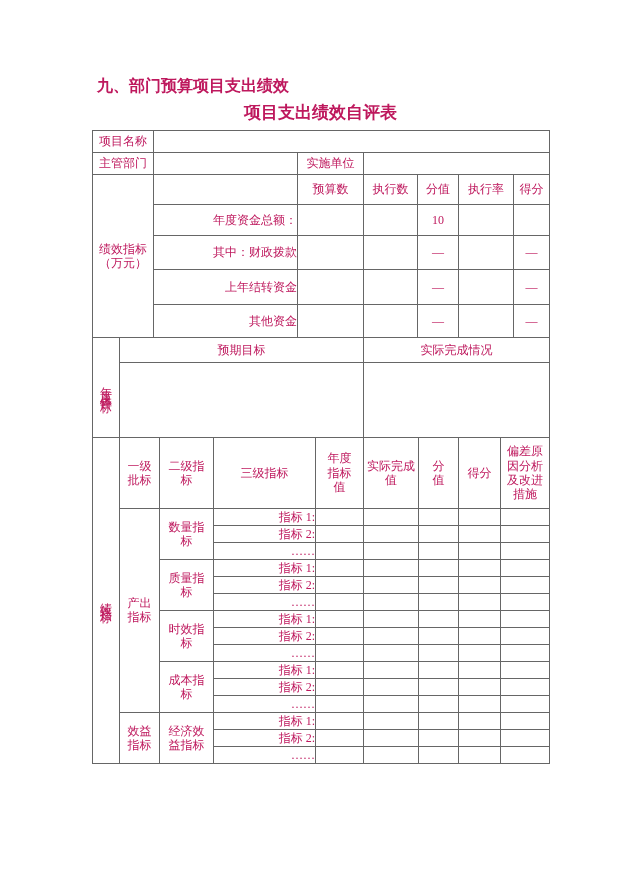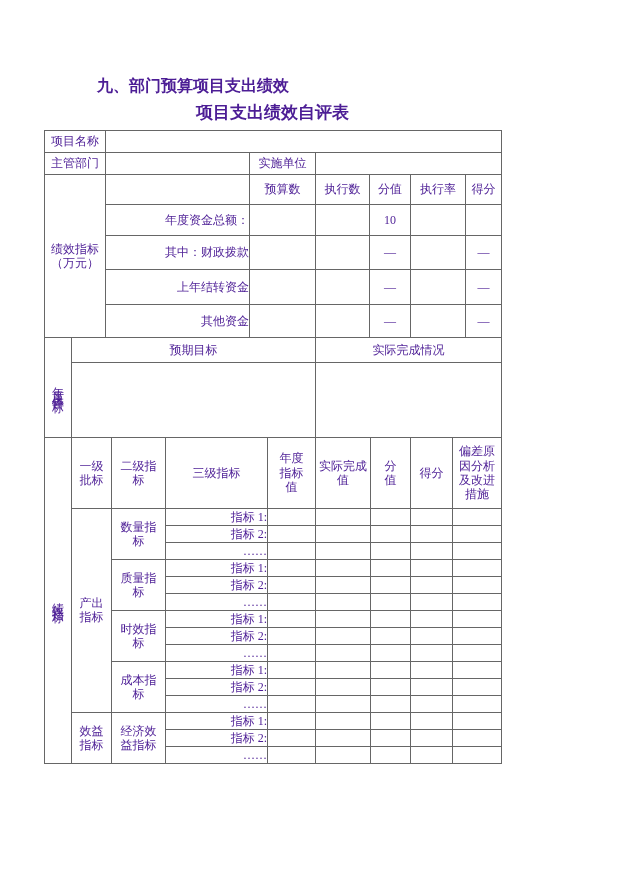--- a/index.html
+++ b/index.html
@@ -1,26 +1,26 @@
 <!DOCTYPE html>
 <html><head>
 <meta charset="utf-8">
 <style>
   html,body { margin:0; padding:0; background:#fff; }
   .page {
     width:631px; height:884px; background:#ffffff; position:relative;
-    font-family:"Liberation Serif", serif; color:#4c1d95; overflow:hidden;
+    font-family:"Liberation Serif", serif; color:#be185d; overflow:hidden;
   }
   .heading {
     padding-top:77px; margin:0 0 0 97px;
     font-family:"Liberation Sans", sans-serif;
     font-size:16px; font-weight:bold; line-height:1.15;
   }
   .form-label { margin:22px 0 0 95px; font-size:10px; line-height:1.1; }
-  .content { margin-left:44px; width:457px; }
+  .content { margin-left:92px; width:457px; }
   .title {
     text-align:center; margin-top:8px; font-size:17px; font-weight:bold;
     font-family:"Liberation Sans", sans-serif; line-height:1.15;
   }
   .year { text-align:center; margin-top:8px; font-size:12px; line-height:1.15; }
   table { border-collapse:collapse; table-layout:fixed; width:457px; }
   .tbl { margin-top:7px; }
   .tbl2, .tbl3 { margin-top:-1px; }
   td {
     border:1px solid #666; font-size:12px; text-align:center;

